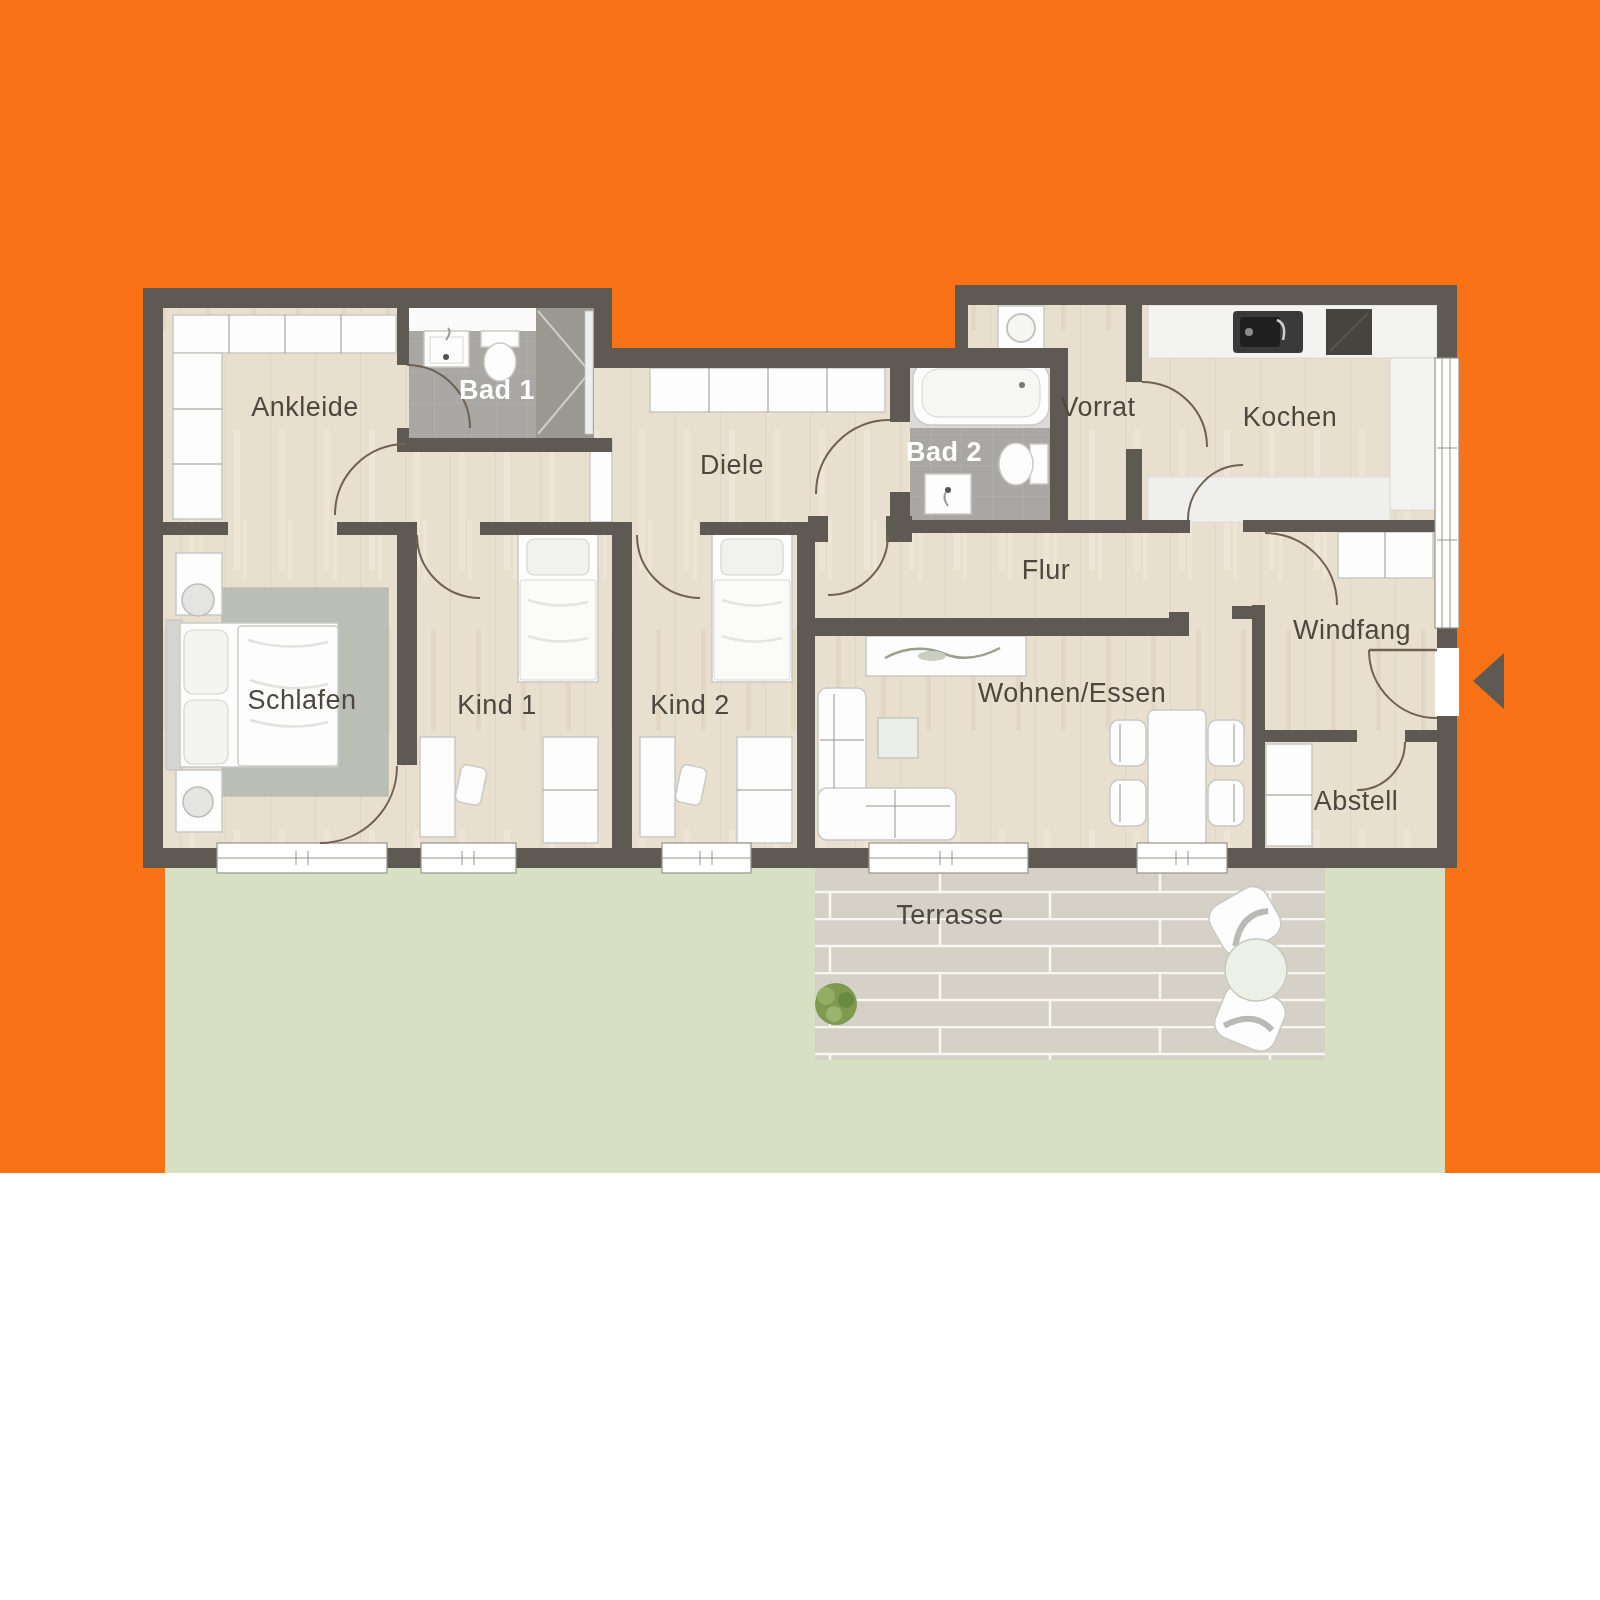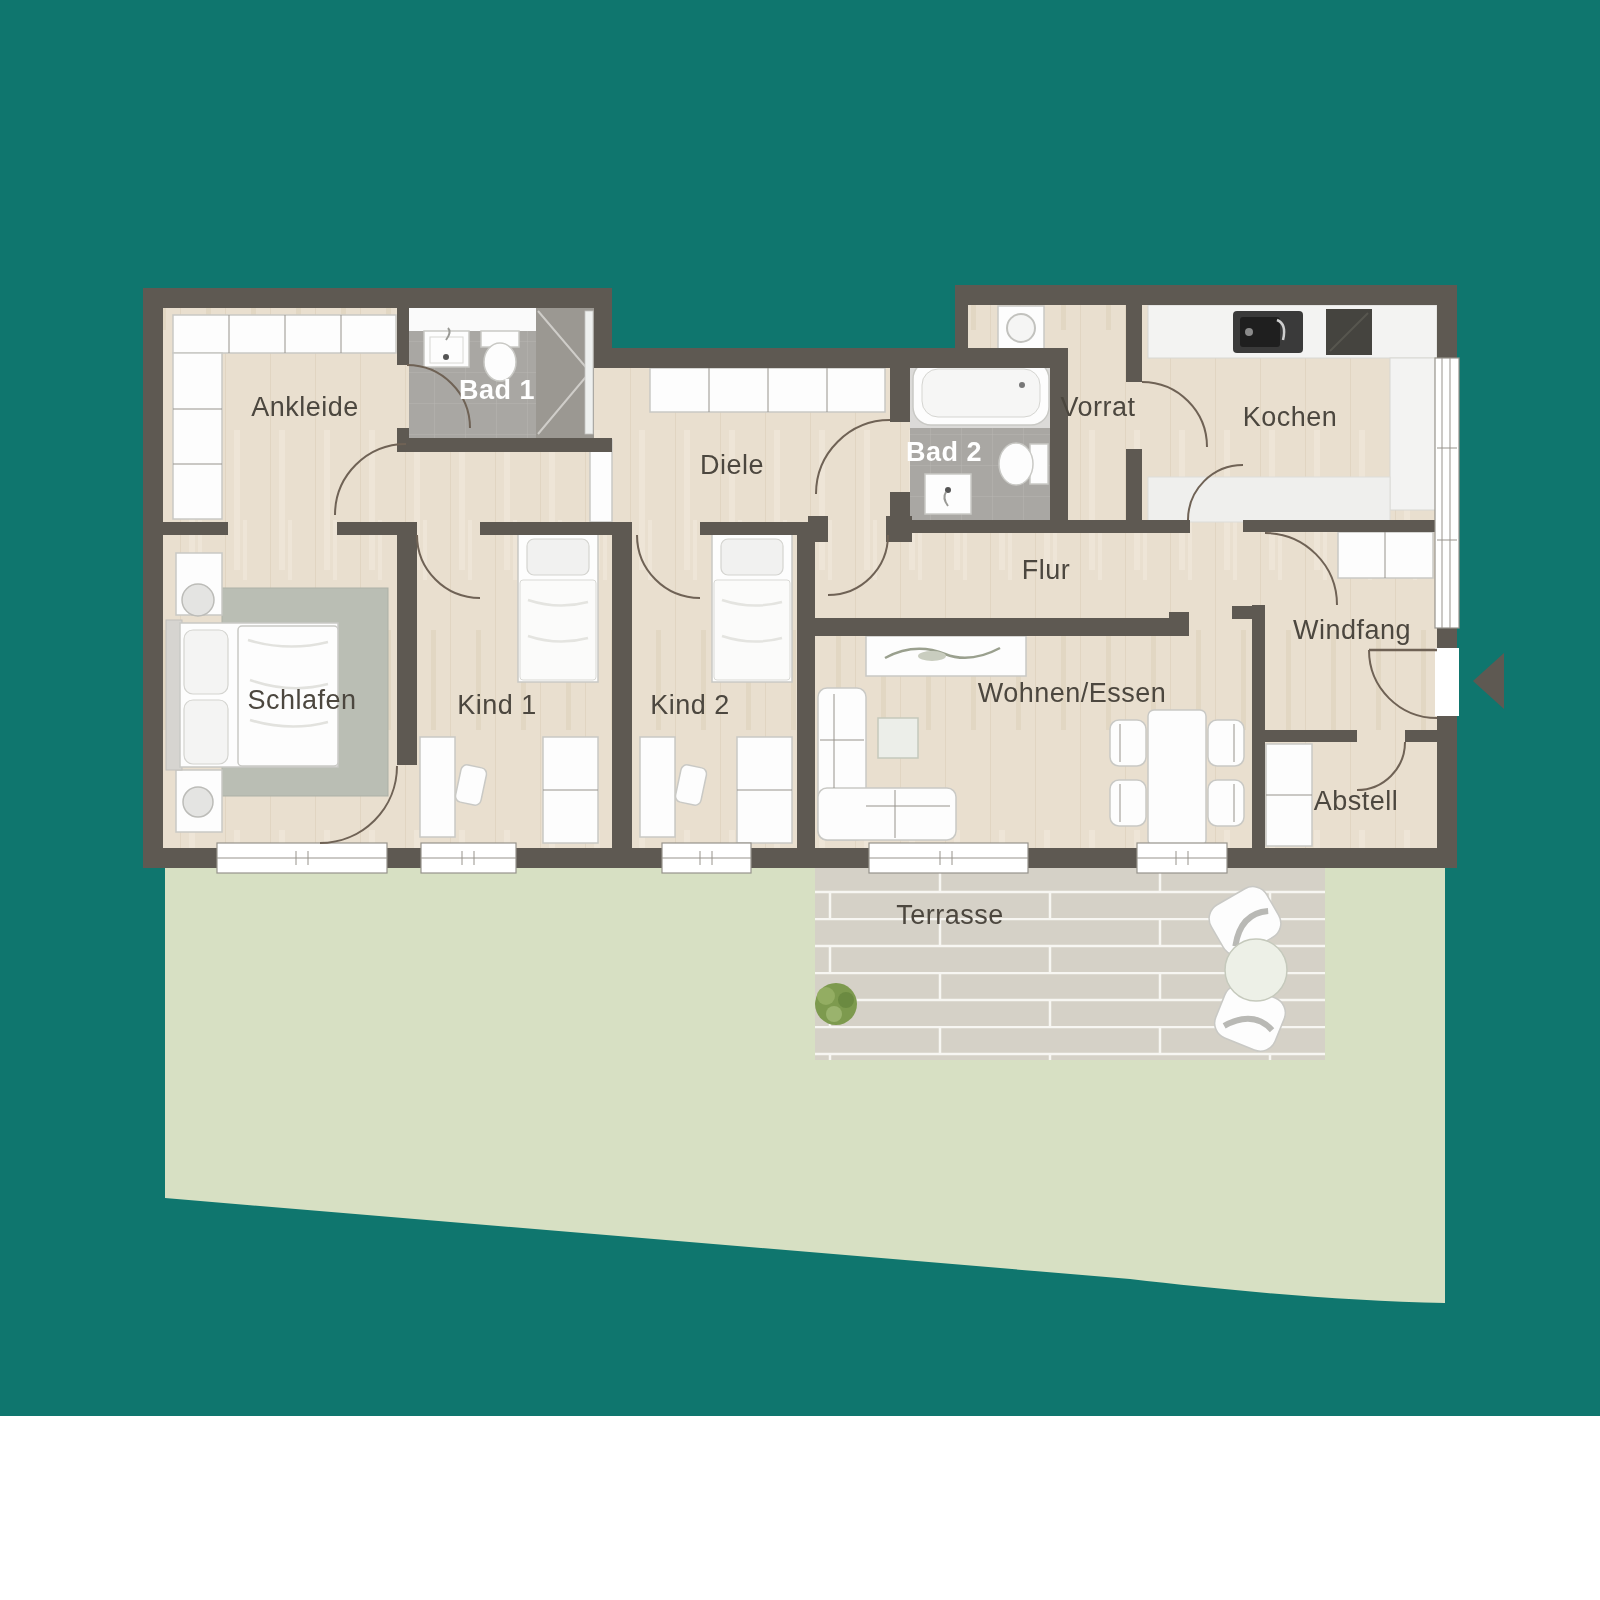--- a/index.html
+++ b/index.html
@@ -1,16 +1,16 @@
 <!DOCTYPE html>
 <html><head>
 <meta charset="utf-8">
 <style>
   html,body{margin:0;padding:0;background:#ffffff;}
-  .stage{position:relative;width:1600px;height:1416px;background:#0f766e;overflow:hidden;
+  .stage{position:relative;width:1600px;height:1173px;background:#f97316;overflow:hidden;
          font-family:"Liberation Sans","DejaVu Sans",sans-serif;}
   svg{position:absolute;left:0;top:0;}
   .room-label{fill:#4c473f;font-size:27px;font-weight:500;letter-spacing:.5px;}
   .room-label.light{fill:#ffffff;font-weight:600;}
   .wall{fill:#5e5952;}
   .furn{fill:#fdfdfd;stroke:#c9c9c5;stroke-width:1.5;}
   .arc{fill:none;stroke:#6f6255;stroke-width:2;}
   .winframe{fill:#ffffff;stroke:#97938c;stroke-width:1.2;}
   .winline{stroke:#97938c;stroke-width:1;}
   .counter{fill:#f3f3f2;stroke:#d8d8d4;stroke-width:1;}

